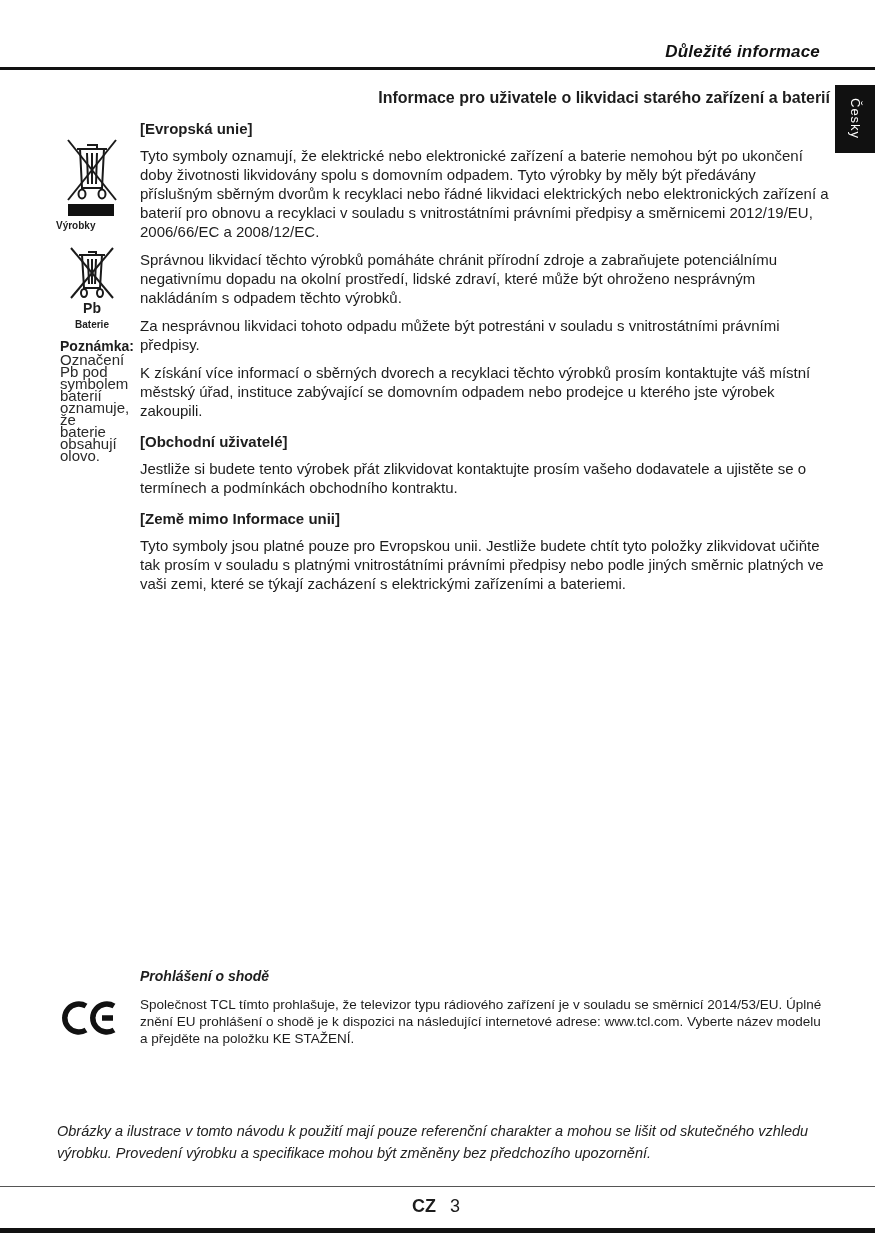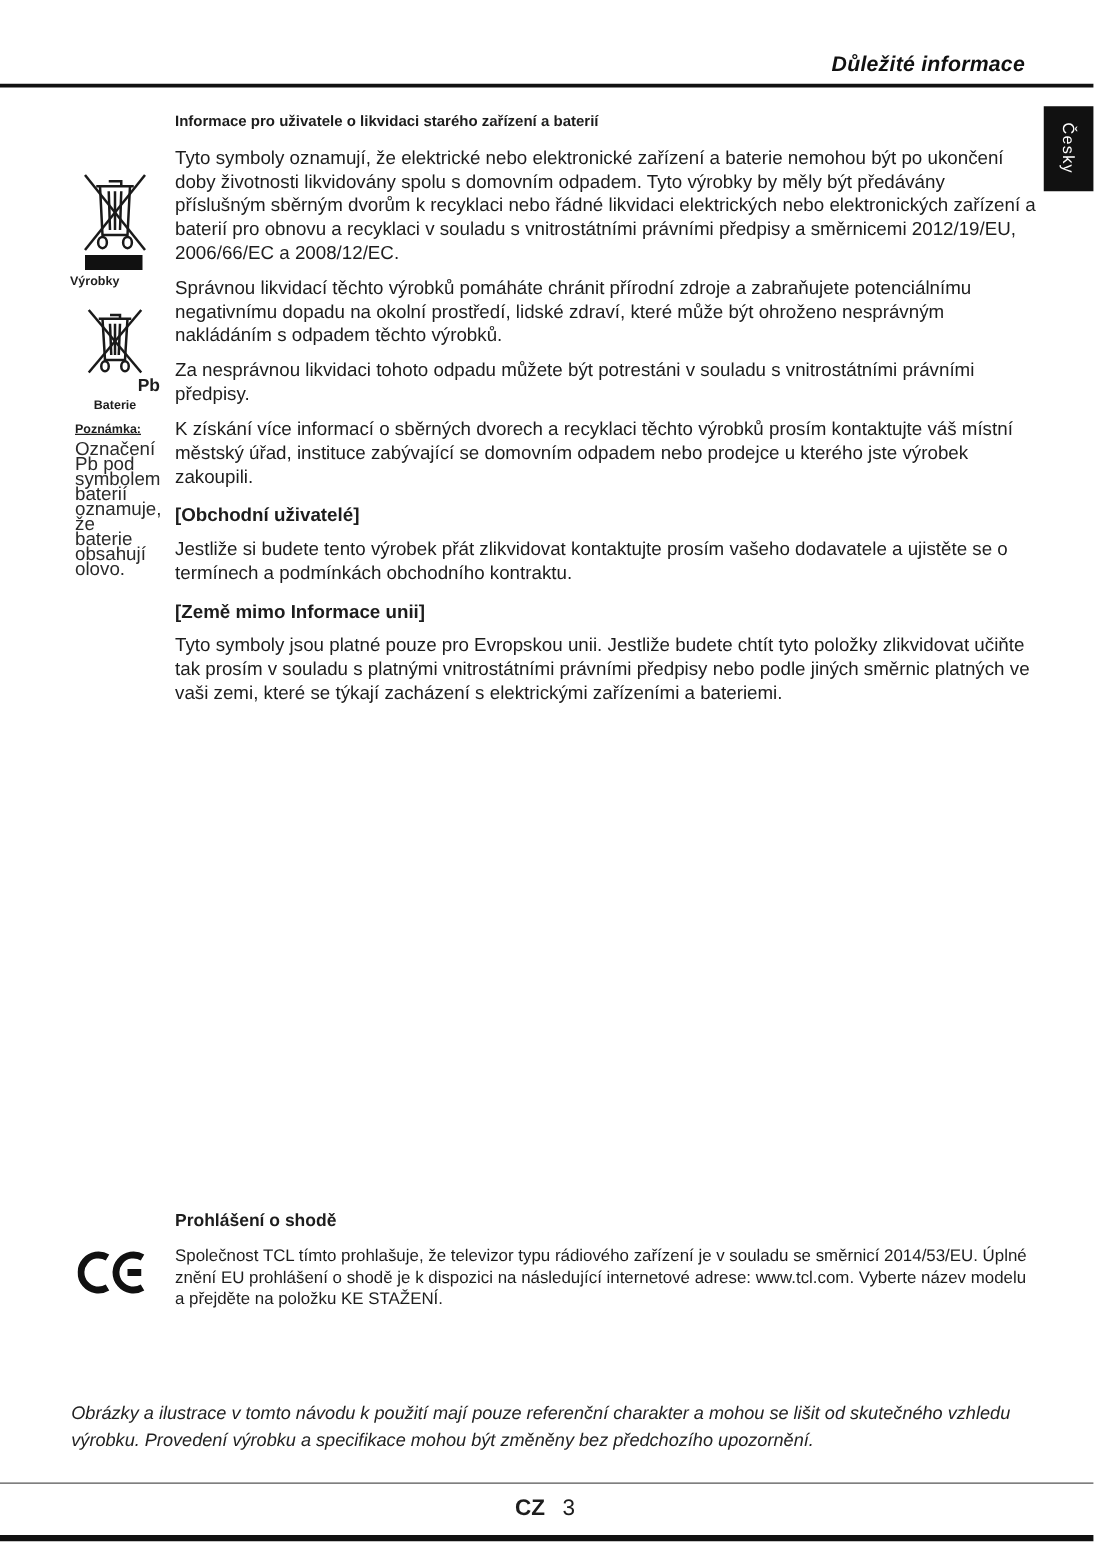--- a/index.html
+++ b/index.html
@@ -56,61 +56,61 @@
     position: absolute; left: 12px; top: 66px;
     width: 46px; height: 12px; background: #111;
   }
   .lbl-products {
     position: absolute; left: 0; top: 82px; width: 72px;
     text-align: left; font-size: 10px; font-weight: bold;
   }
   .weee-icon-2 { position: absolute; left: 12px; top: 108px; }
   .lbl-pb {
     position: absolute; left: 0; top: 162px; width: 72px;
-    text-align: right; font-size: 14px; font-weight: bold;
+    text-align: center; font-size: 14px; font-weight: bold;
   }
   .lbl-battery {
     position: absolute; left: 0; top: 181px; width: 72px;
     text-align: center; font-size: 10px; font-weight: bold;
   }
   .note-head {
     position: absolute; left: 4px; top: 200px; width: 68px;
-    font-size: 10px; font-weight: bold; text-decoration: underline;
+    font-size: 14px; font-weight: bold;
   }
   .note-text {
     position: absolute; left: 4px; top: 216px; width: 64px;
     font-size: 15px; line-height: 12px; color: #2a2a2a;
   }
 
   
   .content {
     position: absolute;
     left: 140px;
     top: 88px;
     width: 690px;
     font-size: 15px;
     line-height: 19px;
   }
   .content h1 {
-    font-size: 12px; font-weight: bold; margin: 0 0 10px 0; line-height: 19px;
+    font-size: 16px; font-weight: bold; margin: 0 0 10px 0; line-height: 19px; text-align: right;
   }
   .content h2 {
     font-size: 15px; font-weight: bold; margin: 12px 0 8px 0; line-height: 19px;
   }
   .content p { margin: 0 0 9px 0; }
 
   
   .conformity {
     position: absolute;
     left: 140px;
     top: 968px;
     width: 685px;
   }
   .conformity h2 {
-    font-size: 14px; font-weight: bold; margin: 0 0 12px 0;
+    font-size: 14px; font-weight: bold; margin: 0 0 12px 0; font-style: italic;
   }
   .conformity p {
     font-size: 13.5px; line-height: 17px; margin: 0;
   }
   .ce-logo { position: absolute; left: 62px; top: 1000px; }
 
   
   .disclaimer {
     position: absolute;
     left: 57px;
@@ -185,20 +185,21 @@
       </svg>
     </div>
     <div class="lbl-pb">Pb</div>
     <div class="lbl-battery">Baterie</div>
     <div class="note-head">Poznámka:</div>
     <div class="note-text">Označení Pb pod symbolem baterií oznamuje, že baterie obsahují olovo.</div>
   </div>
 
   <div class="content">
     <h1>Informace pro uživatele o likvidaci starého zařízení a baterií</h1>
+    <h2>[Evropská unie]</h2>
     <p>Tyto symboly oznamují, že elektrické nebo elektronické zařízení a baterie nemohou být po ukončení doby životnosti likvidovány spolu s domovním odpadem. Tyto výrobky by měly být předávány příslušným sběrným dvorům k recyklaci nebo řádné likvidaci elektrických nebo elektronických zařízení a baterií pro obnovu a recyklaci v souladu s vnitrostátními právními předpisy a směrnicemi 2012/19/EU, 2006/66/EC a 2008/12/EC.</p>
     <p>Správnou likvidací těchto výrobků pomáháte chránit přírodní zdroje a zabraňujete potenciálnímu negativnímu dopadu na okolní prostředí, lidské zdraví, které může být ohroženo nesprávným nakládáním s odpadem těchto výrobků.</p>
     <p>Za nesprávnou likvidaci tohoto odpadu můžete být potrestáni v souladu s vnitrostátními právními předpisy.</p>
     <p>K získání více informací o sběrných dvorech a recyklaci těchto výrobků prosím kontaktujte váš místní městský úřad, instituce zabývající se domovním odpadem nebo prodejce u kterého jste výrobek zakoupili.</p>
     <h2>[Obchodní uživatelé]</h2>
     <p>Jestliže si budete tento výrobek přát zlikvidovat kontaktujte prosím vašeho dodavatele a ujistěte se o termínech a podmínkách obchodního kontraktu.</p>
     <h2>[Země mimo Informace unii]</h2>
     <p>Tyto symboly jsou platné pouze pro Evropskou unii. Jestliže budete chtít tyto položky zlikvidovat učiňte tak prosím v souladu s platnými vnitrostátními právními předpisy nebo podle jiných směrnic platných ve vaši zemi, které se týkají zacházení s elektrickými zařízeními a bateriemi.</p>
   </div>
 

